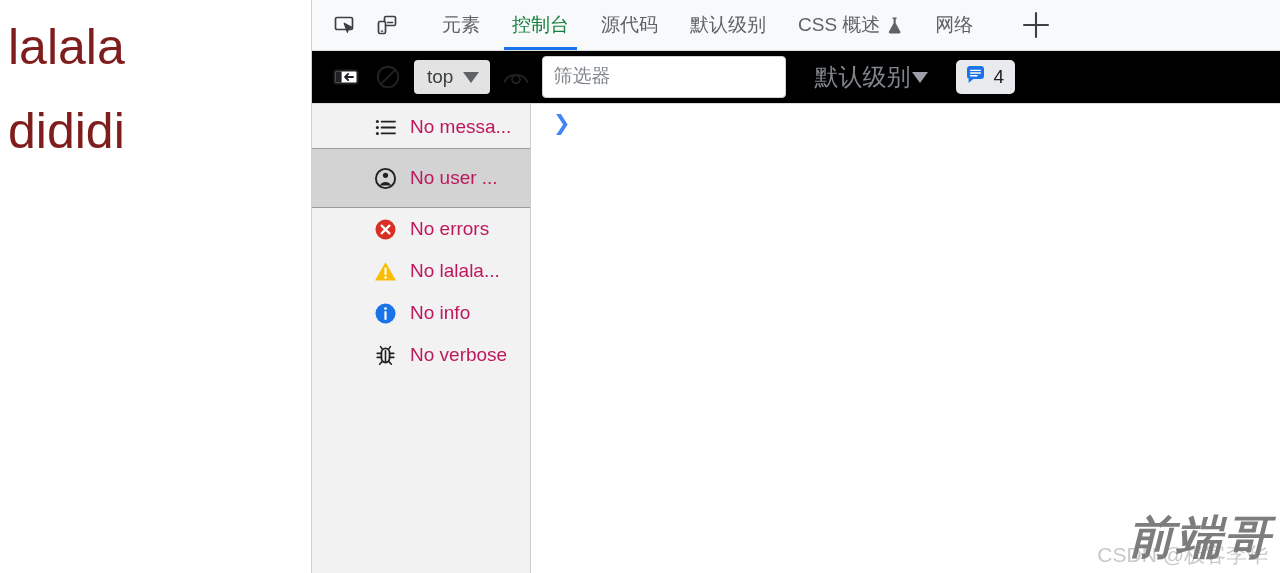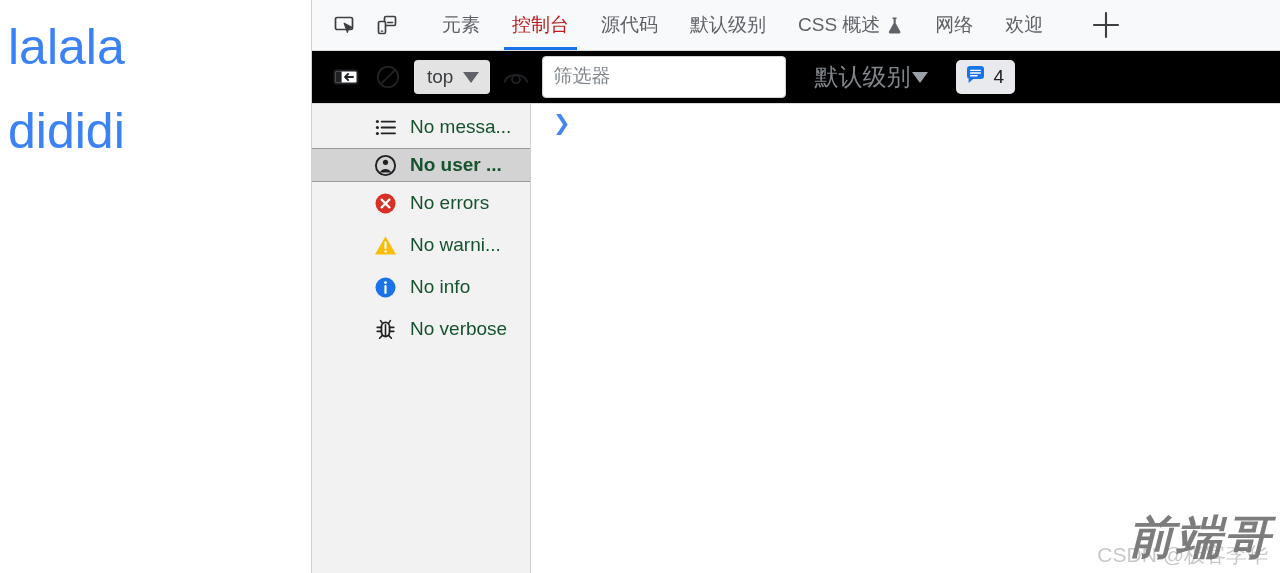--- a/index.html
+++ b/index.html
@@ -25,21 +25,21 @@
     left: 0;
     top: 0;
     width: 311px;
     height: 573px;
     background: #ffffff;
     overflow: hidden;
   }
   .page-line {
     font-family: "Liberation Sans", sans-serif;
     font-size: 50px;
-    color: #3b82f6;
+    color: #7f1d1d;
     line-height: 1.0;
     white-space: nowrap;
     padding-left: 8px;
   }
   #page-line-1 { margin-top: 22px; }
   #page-line-2 { margin-top: 34px; }
 
   
   #devtools {
     position: absolute;
@@ -84,21 +84,21 @@
     display: flex;
     align-items: center;
     gap: 6px;
     padding: 0 16px;
     font-size: 19px;
     color: #5f6368;
     cursor: pointer;
     white-space: nowrap;
   }
   .tab.active {
-    color: #b91c1c;
+    color: #15803d;
   }
   .tab.active::after {
     content: "";
     position: absolute;
     left: 8px;
     right: 8px;
     bottom: 0;
     height: 3px;
     background: #1a73e8;
   }
@@ -217,21 +217,21 @@
     padding-top: 2px;
     overflow: hidden;
   }
   .sidebar-item {
     height: 42px;
     display: flex;
     align-items: center;
     gap: 13px;
     padding-left: 62px;
     font-size: 19px;
-    color: #14532d;
+    color: #be185d;
     cursor: pointer;
     box-sizing: border-box;
     white-space: nowrap;
     overflow: hidden;
   }
   .sidebar-item .si-icon {
     width: 23px;
     height: 23px;
     display: flex;
     align-items: center;
@@ -240,22 +240,21 @@
   }
   .sidebar-item .si-label {
     overflow: hidden;
     text-overflow: clip;
     white-space: nowrap;
   }
   .sidebar-item.selected {
     background: #d3d3d3;
     border-top: 1px solid #9a9a9a;
     border-bottom: 1px solid #9a9a9a;
-    height: 34px;
-    font-weight: bold;
+    height: 60px;
   }
 
   #console-output {
     flex: 1;
     background: #ffffff;
     position: relative;
     overflow: hidden;
   }
   #console-prompt {
     display: flex;
@@ -351,23 +350,20 @@
           <svg width="17" height="19" viewBox="0 0 17 19" aria-hidden="true">
             <path d="M6.4 1.6 h4.2 v1.4 h-0.9 v4.2 l4.6 8.2 a1.4 1.4 0 0 1 -1.2 2.1 H4.2 a1.4 1.4 0 0 1 -1.2 -2.1 l4.6 -8.2 V3 h-0.9 z" fill="#5f6368"></path>
           </svg>
         </span>
       </div>
 
       <div class="tab">
         <span>网络</span>
       </div>
 
-      <div class="tab">
-        <span>欢迎</span>
-      </div>
 
       <div id="add-tab-button">
         <svg width="34" height="34" viewBox="0 0 34 34" aria-hidden="true">
           <path d="M17 5 V29 M5 17 H29" stroke="#3c4043" stroke-width="2.1" stroke-linecap="round"></path>
         </svg>
       </div>
     </div>
 
     <div id="console-toolbar">
 
@@ -454,21 +450,21 @@
         </div>
 
         <div class="sidebar-item">
           <span class="si-icon">
             <svg width="23" height="23" viewBox="0 0 23 23" aria-hidden="true">
               <path d="M11.5 2.2 L22 20.4 H1 Z" fill="#fbbc04"></path>
               <path d="M11.5 8.4 V14.3" stroke="#ffffff" stroke-width="2.1" stroke-linecap="round"></path>
               <circle cx="11.5" cy="17.4" r="1.25" fill="#ffffff"></circle>
             </svg>
           </span>
-          <span class="si-label">No warni...</span>
+          <span class="si-label">No lalala...</span>
         </div>
 
         <div class="sidebar-item">
           <span class="si-icon">
             <svg width="23" height="23" viewBox="0 0 23 23" aria-hidden="true">
               <circle cx="11.5" cy="11.5" r="10" fill="#1a73e8"></circle>
               <circle cx="11.5" cy="6.6" r="1.45" fill="#ffffff"></circle>
               <path d="M11.5 10.1 V16.9" stroke="#ffffff" stroke-width="2.2" stroke-linecap="round"></path>
             </svg>
           </span>

